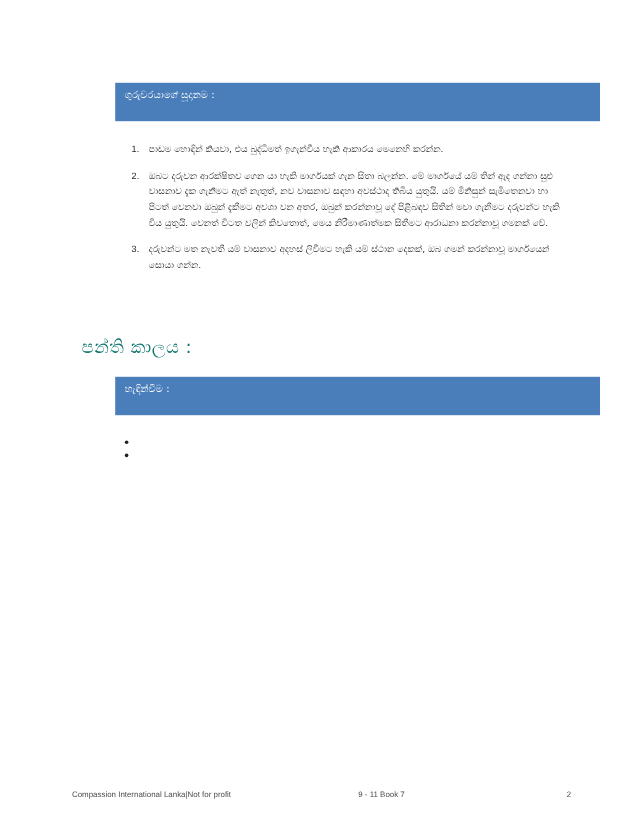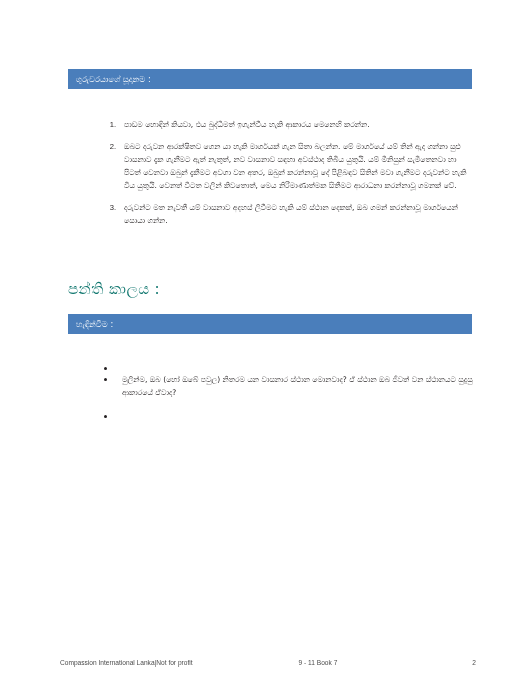--- a/index.html
+++ b/index.html
@@ -21,27 +21,28 @@
     position: absolute;
     inset: 0;
     background: #ffffff;
     padding: 0;
   }
 
   
   .bar {
     background: #4a7ebb;
     color: #ffffff;
-    height: 20px;
+    height: 32px;
     line-height: 20px;
     padding: 0 8px;
     font-size: 8.2px;
     letter-spacing: 0.1px;
     white-space: nowrap;
     overflow: hidden;
+    margin-left: 28px;
   }
   #bar-teacher-prep {
     position: absolute;
     left: 68px;
     top: 69px;
     width: 404px;
   }
   #bar-introduction {
     position: absolute;
     left: 68px;
@@ -162,24 +163,20 @@
   <div class="bar" id="bar-introduction">
     <span>හැඳින්වීම :</span>
   </div>
 
   <ul class="bullet-list">
     <li>
       <span class="dot"></span>
     </li>
     <li>
       <span class="dot"></span>
-      <span>මුලින්ම, ඔබ (හෝ ඔබේ පවුල) නිතරම යන වාසනාර ස්ථාන මොනවාද? ඒ ස්ථාන ඔබ ජීවත් වන ස්ථානයට සුදුසු ආකාරයේ ඒවාද?</span>
-    </li>
-    <li>
-      <span class="dot"></span>
     </li>
   </ul>
 
   <div class="footer">
     <span class="f-left">Compassion International Lanka|Not for profit</span>
     <span class="f-center">9 - 11 Book 7</span>
     <span class="f-right">2</span>
   </div>
 
 </div>

